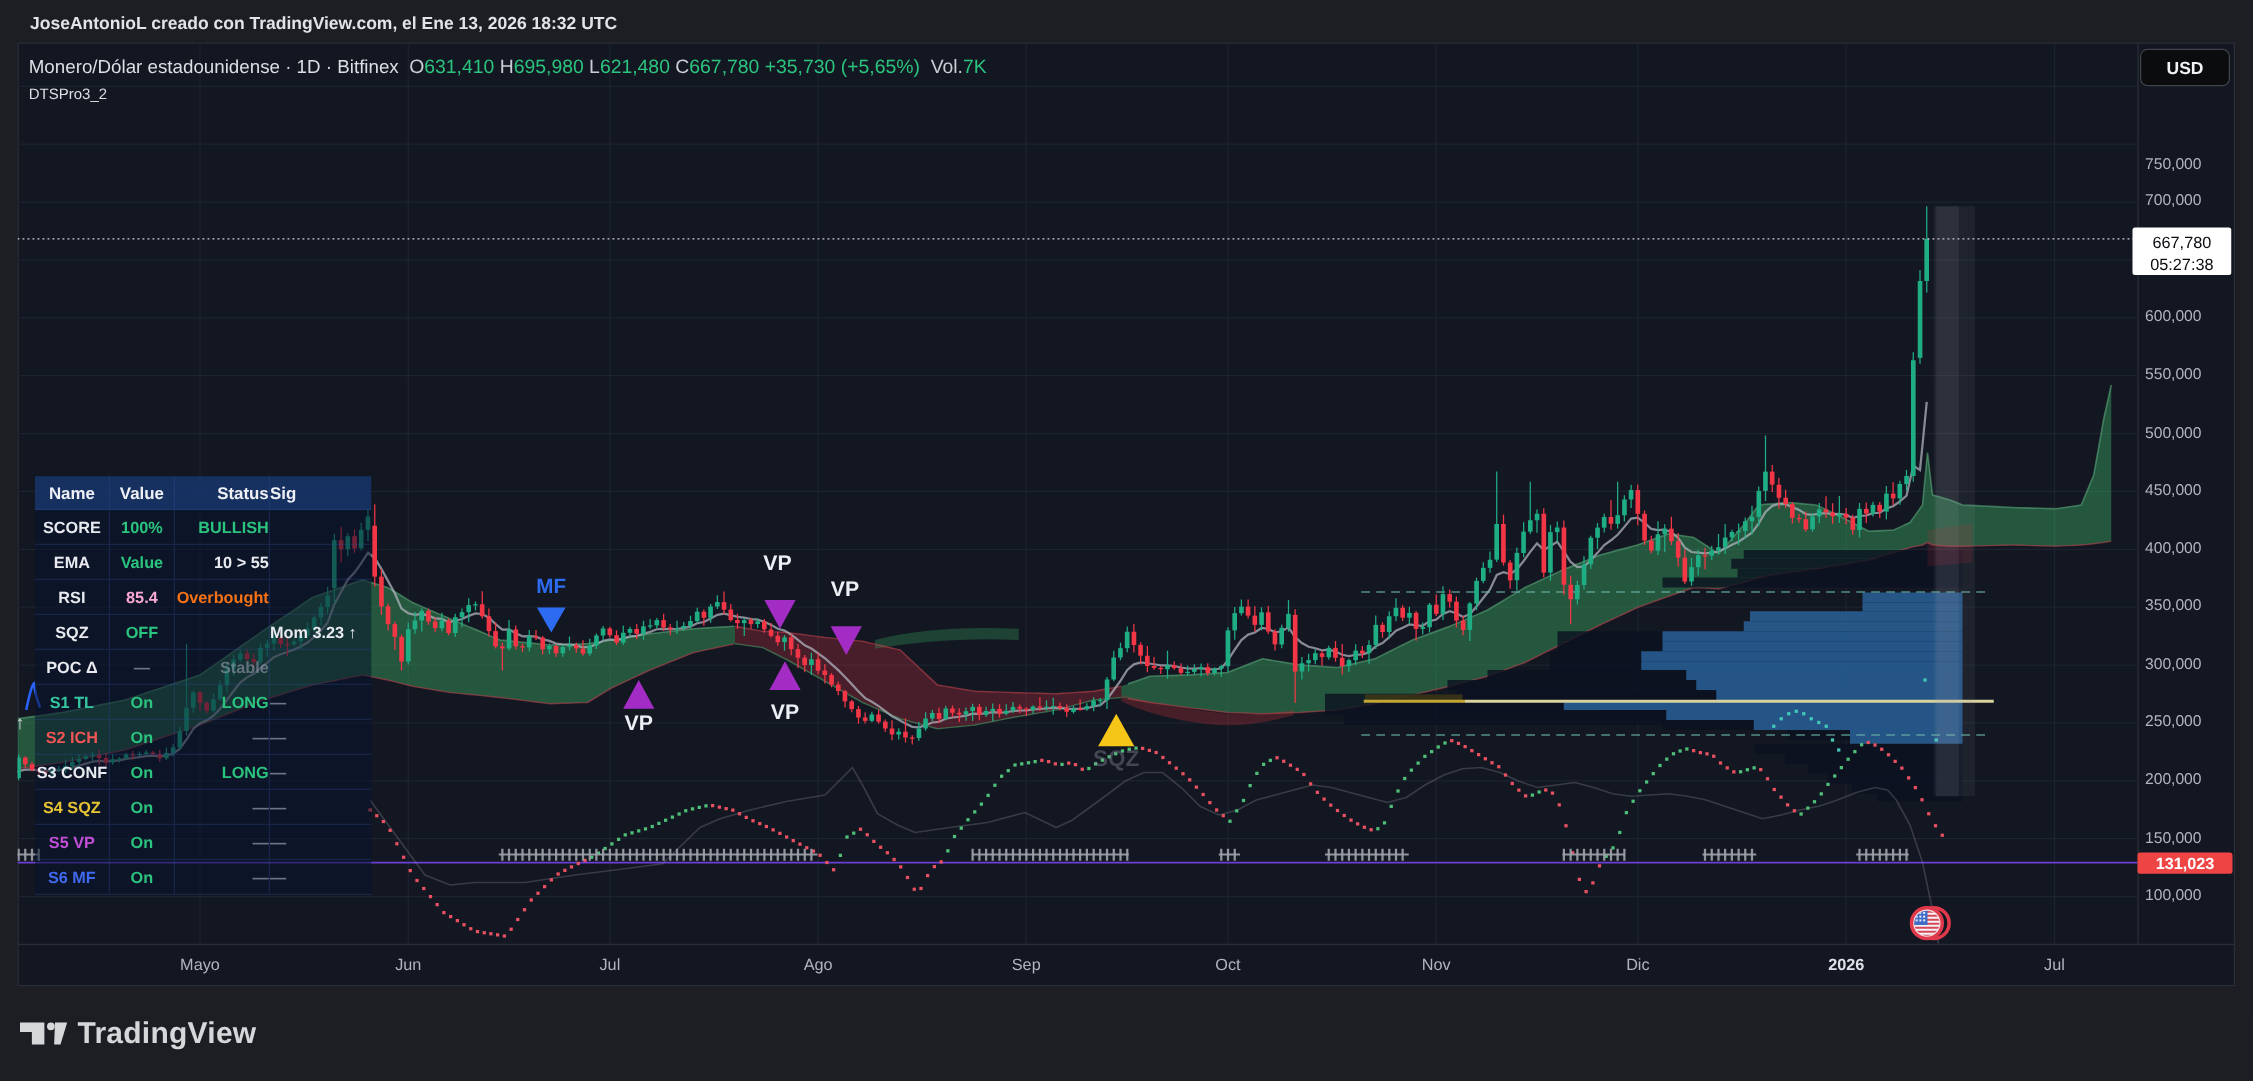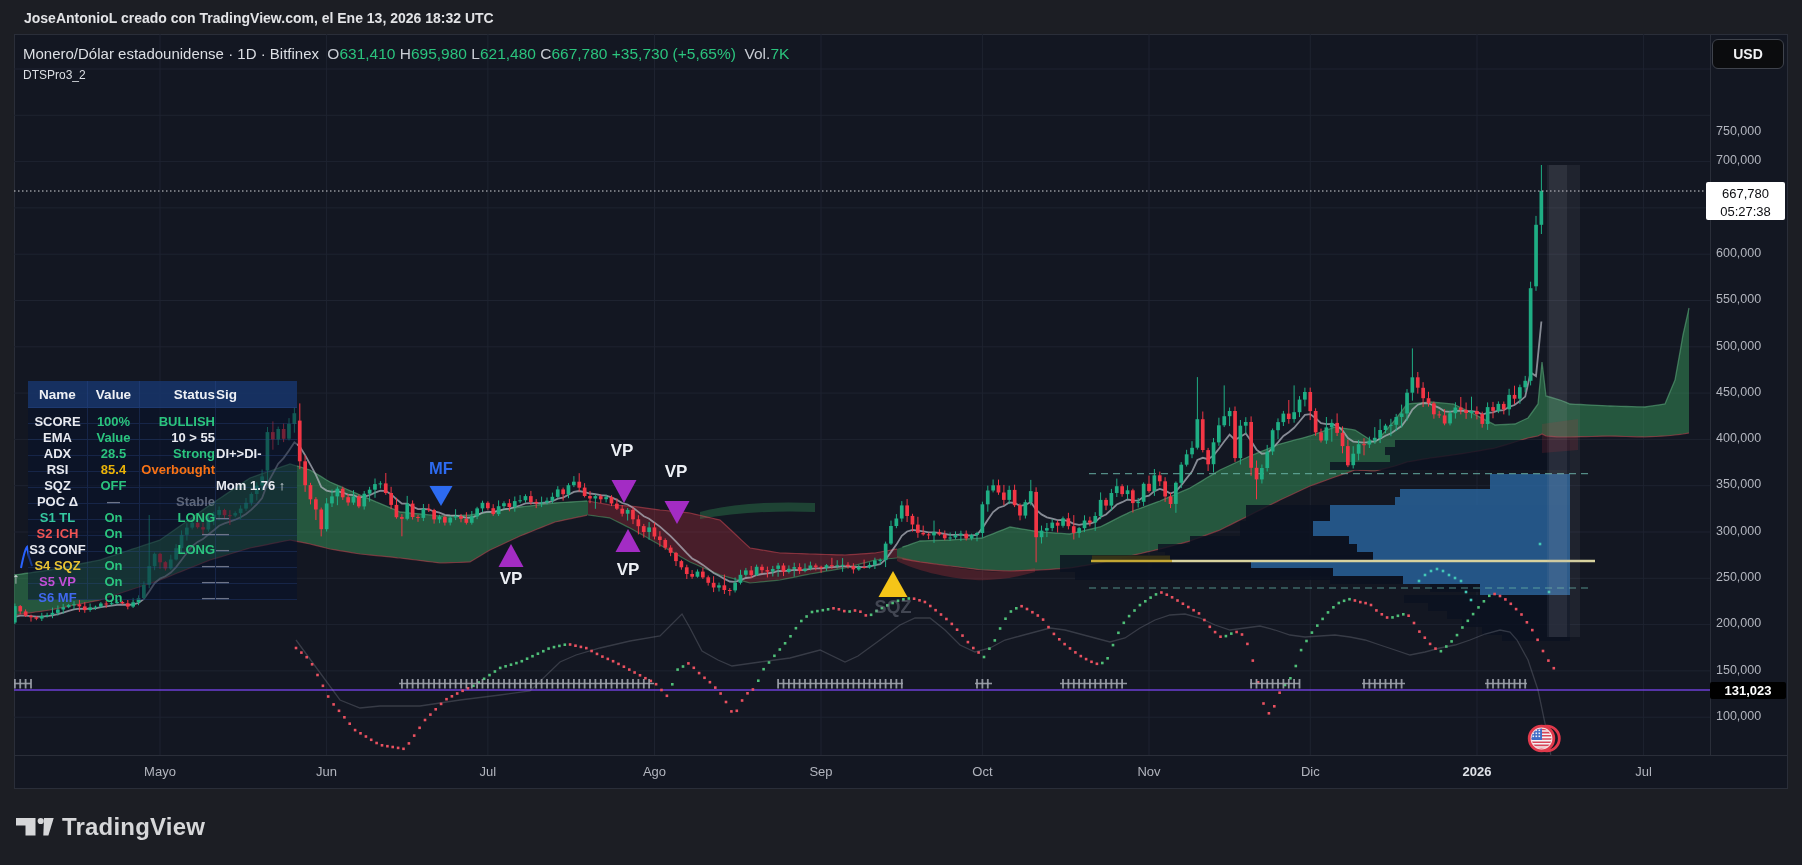--- a/index.html
+++ b/index.html
@@ -8,24 +8,24 @@
 .axv { position:absolute; left:1710px; top:34px; width:1px; height:721px; background:#2a2e39; }
 .axh { position:absolute; left:14px; top:755px; width:1774px; height:1px; background:#2a2e39; }
 .leg1 { position:absolute; left:23px; top:45px; font-size:15px; color:#dcdfe4; white-space:nowrap; }
 .leg1 .g { color:#2bc47e; }
 .leg1 .w { color:#c9cdd4; }
 .leg1 .vals { font-size:15.5px; }
 .leg2 { position:absolute; left:23px; top:68px; font-size:12px; color:#dcdfe4; }
 .usd { position:absolute; left:1712px; top:39px; width:72px; height:30px; background:#0b0c0e; border:1px solid #3f434c; border-radius:6px; color:#f2f3f5; font-size:14px; font-weight:bold; text-align:center; line-height:28px; }
 .pl { position:absolute; left:1716px; width:58px; font-size:12.5px; color:#b2b5be; text-align:left; }
 .plab { position:absolute; left:1706px; top:182px; width:79px; height:38px; background:#fff; border-radius:2px; color:#0b0c10; font-size:13px; text-align:center; line-height:1.45; padding-top:2.5px; font-weight:normal;}
-.purlab { position:absolute; left:1710px; top:682px; width:76px; height:17px; background:#000000; border-radius:2px; color:#fff; font-size:13px; font-weight:bold; text-align:center; line-height:17px; }
+.purlab { position:absolute; left:1710px; top:682px; width:76px; height:17px; background:#ef4444; border-radius:2px; color:#fff; font-size:13px; font-weight:bold; text-align:center; line-height:17px; }
 .ml { position:absolute; top:764px; width:60px; text-align:center; font-size:13px; color:#b2b5be; }
 .tbl { position:absolute; left:28px; top:381px; width:269px; font-size:13px; font-weight:bold; }
-.trow { display:flex; height:16px; line-height:28px; background:rgba(8,18,44,0.54); border-bottom:1px solid rgba(45,80,150,0.30); }
+.trow { display:flex; height:28px; line-height:28px; background:rgba(8,18,44,0.54); border-bottom:1px solid rgba(45,80,150,0.30); }
 .thead { height:27px; line-height:27px; background:rgba(23,52,105,0.88); font-size:13.5px; }
 .c1 { width:60px; text-align:center; border-right:1px solid rgba(45,80,150,0.30); }
 .c2 { width:52px; text-align:center; border-right:1px solid rgba(45,80,150,0.30); }
 .c3 { width:76px; text-align:right; border-right:1px solid rgba(45,80,150,0.30); }
 .c4 { flex:1; text-align:left; }
 .tv { position:absolute; left:16px; top:817px; }
 .tvtext { position:absolute; left:62px; top:813px; font-size:24px; font-weight:bold; color:#d6d7d9; letter-spacing:0.2px; }
 </style></head>
 <body>
 <div class="attr">JoseAntonioL creado con TradingView.com, el Ene 13, 2026 18:32 UTC</div>
@@ -885,36 +885,30 @@
       <span class="c3" style="color:#2bc47e">BULLISH</span>
       <span class="c4" style="color:#e8eaf0"></span>
     </div>
     <div class="trow">
       <span class="c1" style="color:#e8eaf0">EMA</span>
       <span class="c2" style="color:#2bc47e">Value</span>
       <span class="c3" style="color:#e8eaf0">10 &gt; 55</span>
       <span class="c4" style="color:#e8eaf0"></span>
     </div>
     <div class="trow">
-      <span class="c1" style="color:#e8eaf0">ADX</span>
-      <span class="c2" style="color:#2bc47e">28.5</span>
-      <span class="c3" style="color:#2bc47e">Strong</span>
-      <span class="c4" style="color:#e8eaf0">DI+&gt;DI-</span>
-    </div>
-    <div class="trow">
       <span class="c1" style="color:#e8eaf0">RSI</span>
-      <span class="c2" style="color:#eab308">85.4</span>
+      <span class="c2" style="color:#f9a8d4">85.4</span>
       <span class="c3" style="color:#f97316">Overbought</span>
       <span class="c4" style="color:#e8eaf0"></span>
     </div>
     <div class="trow">
       <span class="c1" style="color:#e8eaf0">SQZ</span>
       <span class="c2" style="color:#2bc47e">OFF</span>
       <span class="c3" style="color:#e8eaf0"></span>
-      <span class="c4" style="color:#e8eaf0">Mom 1.76 ↑</span>
+      <span class="c4" style="color:#e8eaf0">Mom 3.23 ↑</span>
     </div>
     <div class="trow">
       <span class="c1" style="color:#e8eaf0">POC Δ</span>
       <span class="c2" style="color:#6d7488">—</span>
       <span class="c3" style="color:rgba(160,168,185,0.55)">Stable</span>
       <span class="c4" style="color:#e8eaf0"></span>
     </div>
     <div class="trow">
       <span class="c1" style="color:#35c8a0">S1 TL</span>
       <span class="c2" style="color:#2bc47e">On</span>

